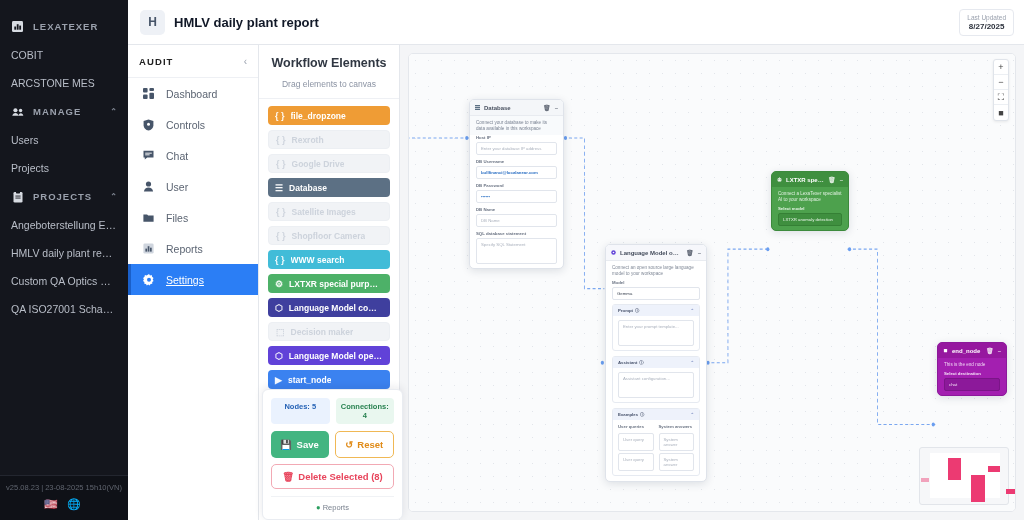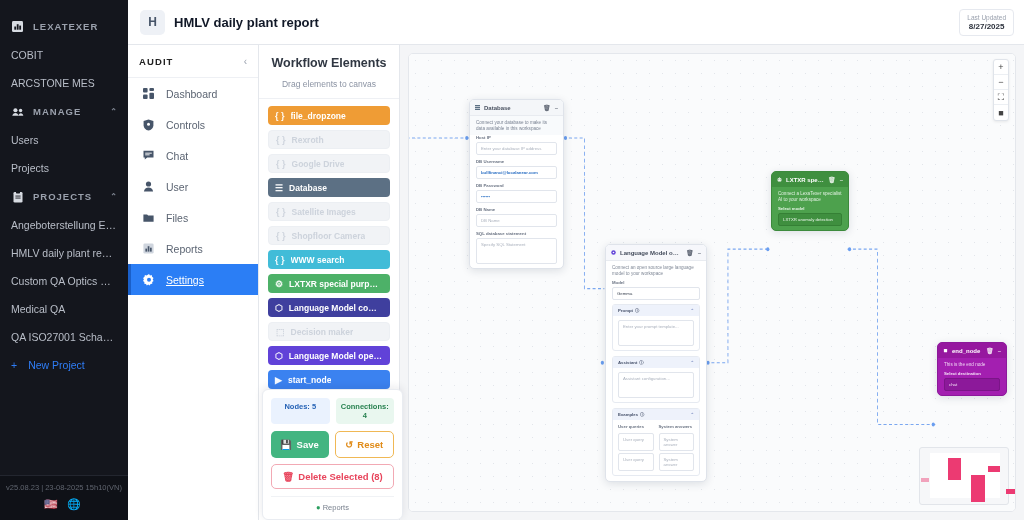--- a/index.html
+++ b/index.html
@@ -296,25 +296,21 @@
             <rect x="2.4" y="4.6" width="5.2" height="0.9" fill="#14161d"></rect>
             <rect x="2.4" y="6.6" width="5.2" height="0.9" fill="#14161d"></rect>
           </svg>
       </span>
       <span>PROJECTS</span>
       <span class="chev">⌃</span>
     </div>
     <div class="rail-item">Angeboterstellung ENDRE...</div>
     <div class="rail-item">HMLV daily plant report</div>
     <div class="rail-item">Custom QA Optics FastQu...</div>
-    <div class="rail-item">Medical QA</div>
     <div class="rail-item">QA ISO27001 Schaeffler</div>
-    <div class="rail-new">
-      <span class="plus">+</span><span>New Project</span>
-    </div>
   </div>
 
   <div id="rail-foot">
     <div class="ver">v25.08.23 | 23-08-2025 15h10(VN)</div>
     <div class="flags">🇺🇸 🌐</div>
   </div>
 </div>
 
 <div id="main">
 

